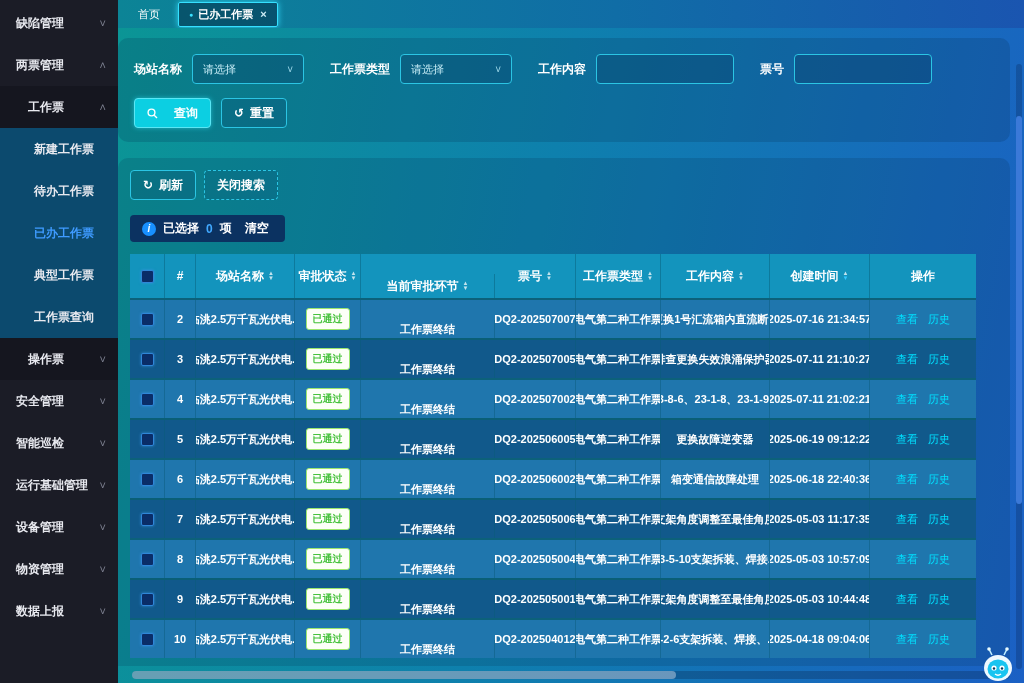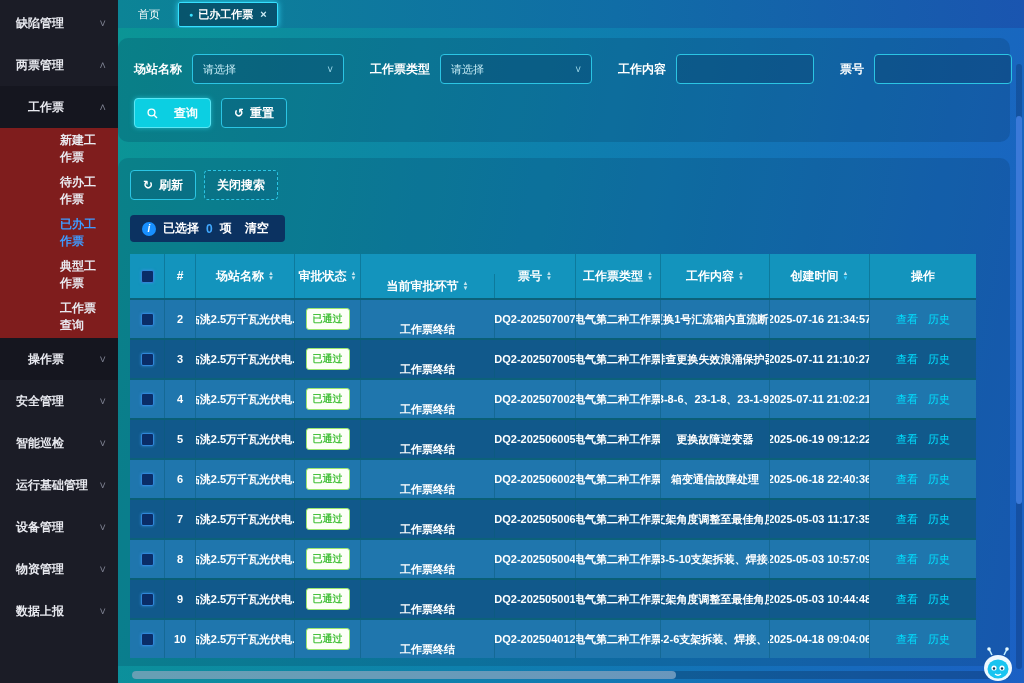--- a/index.html
+++ b/index.html
@@ -5,21 +5,21 @@
   * { margin:0; padding:0; box-sizing:border-box; }
   html,body { width:1024px; height:683px; overflow:hidden;
     font-family:"Liberation Sans","DejaVu Sans",sans-serif; }
   .app { display:flex; width:1024px; height:683px; }
 
   
   .sidebar { width:118px; background:#1b1c26; flex:none; padding-top:2px; overflow:hidden; }
   .menu-item { height:42px; display:flex; align-items:center; justify-content:space-between;
     padding:0 12px 0 16px; color:#e9eaf0; font-size:12px; font-weight:bold; cursor:pointer; }
   .menu-item.lv1 { padding-left:28px; background:#15161f; }
-  .menu-item.lv2 { padding-left:60px; background:#7f1d1d; justify-content:flex-start; }
+  .menu-item.lv2 { padding-left:34px; background:#0c4a6e; justify-content:flex-start; }
   .menu-item.active .menu-label { color:#3f9bff; }
   .chevron { color:#7d8090; font-size:11px; font-weight:normal; }
 
   
   .main { flex:1; display:flex; flex-direction:column; min-width:0; }
   .tabbar { height:28px; flex:none; display:flex; align-items:center; gap:8px; padding-left:10px;
     background:linear-gradient(90deg,#0c8496 0%,#106da6 55%,#1a55b0 100%); }
   .tab { color:#fff; font-size:11px; padding:4px 10px; cursor:pointer; white-space:nowrap; }
   .tab.active { background:rgba(3,50,75,.55); border:1px solid #35e0ff; border-radius:2px;
     box-shadow:0 0 6px rgba(53,224,255,.9); display:flex; align-items:center; gap:5px; font-weight:bold; }
@@ -29,21 +29,21 @@
   .content { flex:1; position:relative; overflow:hidden; padding:10px 14px 0 0;
     background:linear-gradient(100deg,#0b9595 0%,#0e80ad 45%,#1b60c4 100%); }
 
   
   .search-panel { background:rgba(5,45,80,.20); border-radius:10px; padding:16px 16px 14px; }
   .fields { display:flex; align-items:center; gap:26px; }
   .field { display:flex; align-items:center; gap:10px; }
   .flabel { color:#fff; font-size:12px; font-weight:bold; white-space:nowrap; }
   .select, .tinput { height:30px; border:1px solid #2bc5e4; border-radius:4px;
     background:rgba(8,60,100,.35); }
-  .select { width:152px; display:flex; align-items:center; justify-content:space-between;
+  .select { width:112px; display:flex; align-items:center; justify-content:space-between;
     padding:0 10px; cursor:pointer; }
   .select .ph { color:#c6ecf6; font-size:11px; }
   .select .arrow { color:#9fd9ea; font-size:10px; }
   .tinput { width:138px; color:#fff; font-size:11px; padding:0 8px; outline:none; }
   .btn-row { margin-top:14px; display:flex; gap:10px; }
   .btn { height:30px; border-radius:4px; display:inline-flex; align-items:center; gap:6px;
     padding:0 12px; font-size:12px; font-weight:bold; color:#fff; cursor:pointer; border:1px solid transparent; }
   .btn-primary { background:#0ccfe2; border-color:#5ae6f4; box-shadow:0 0 5px rgba(40,220,240,.6);gap:16px; }
   .btn-outline { background:rgba(8,70,110,.25); border:1px solid #2bc5e4; }
   .btn-dashed  { background:rgba(8,70,110,.18); border:1px dashed #2bc5e4; }

